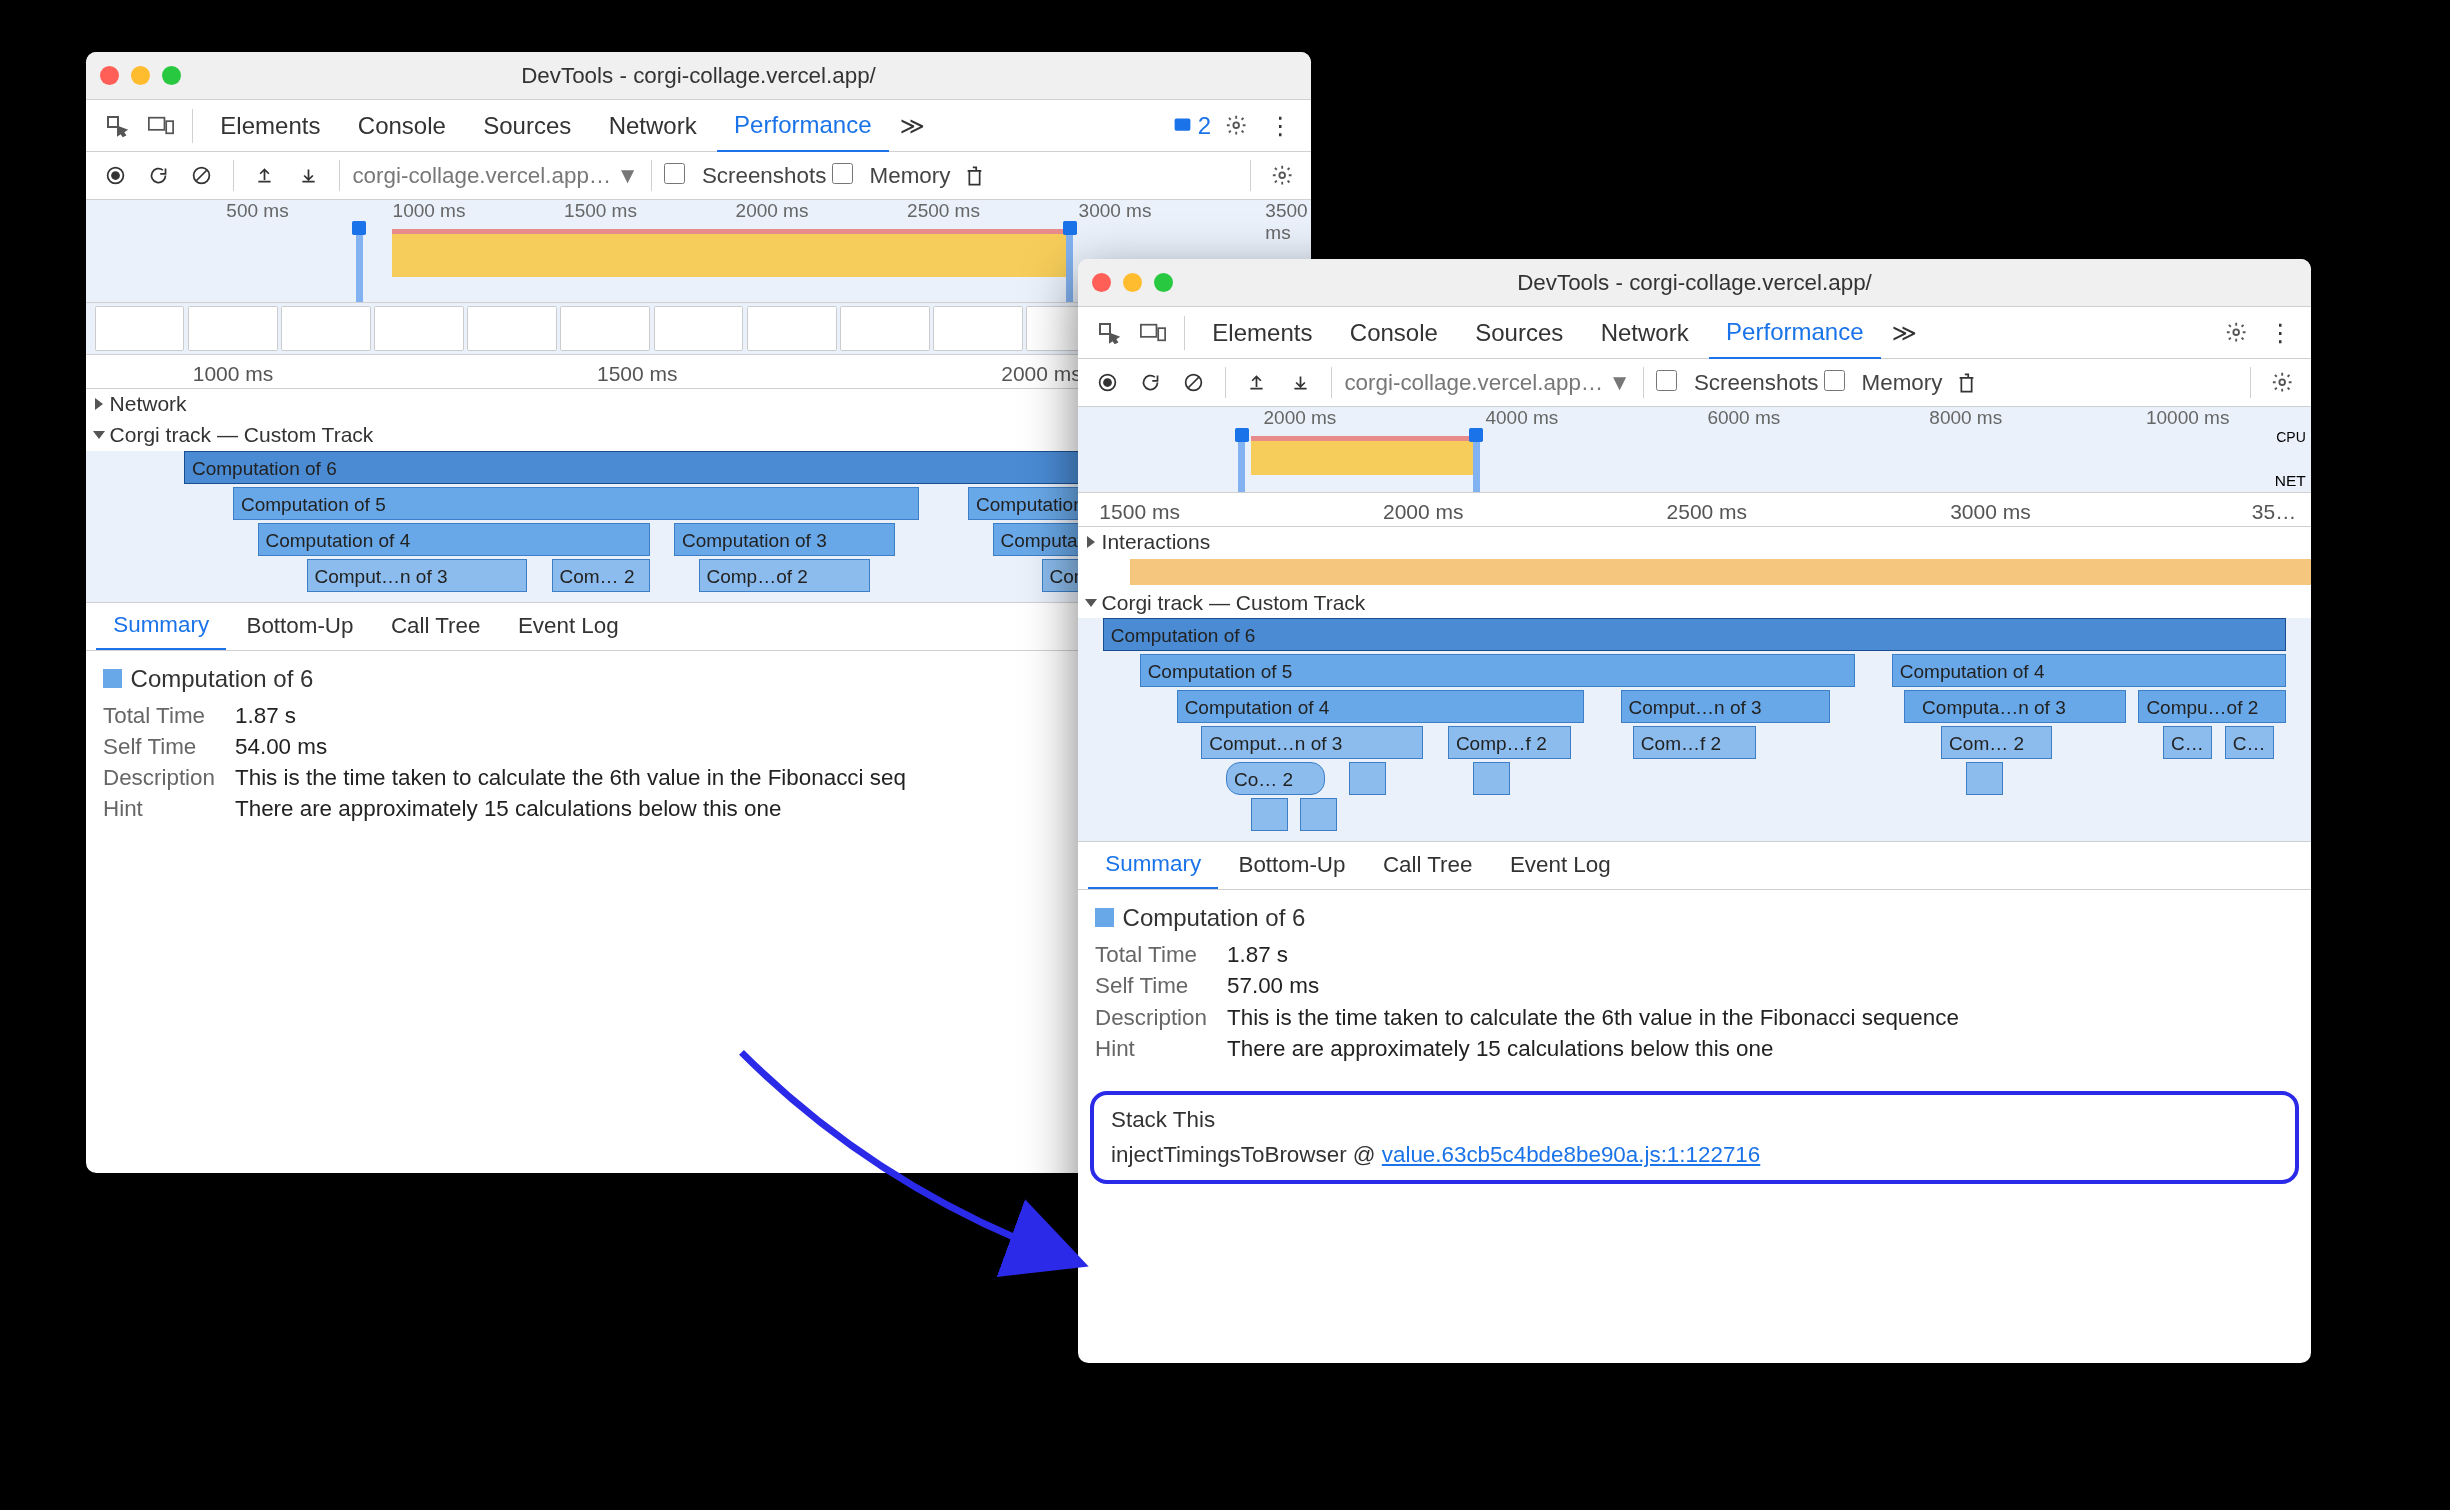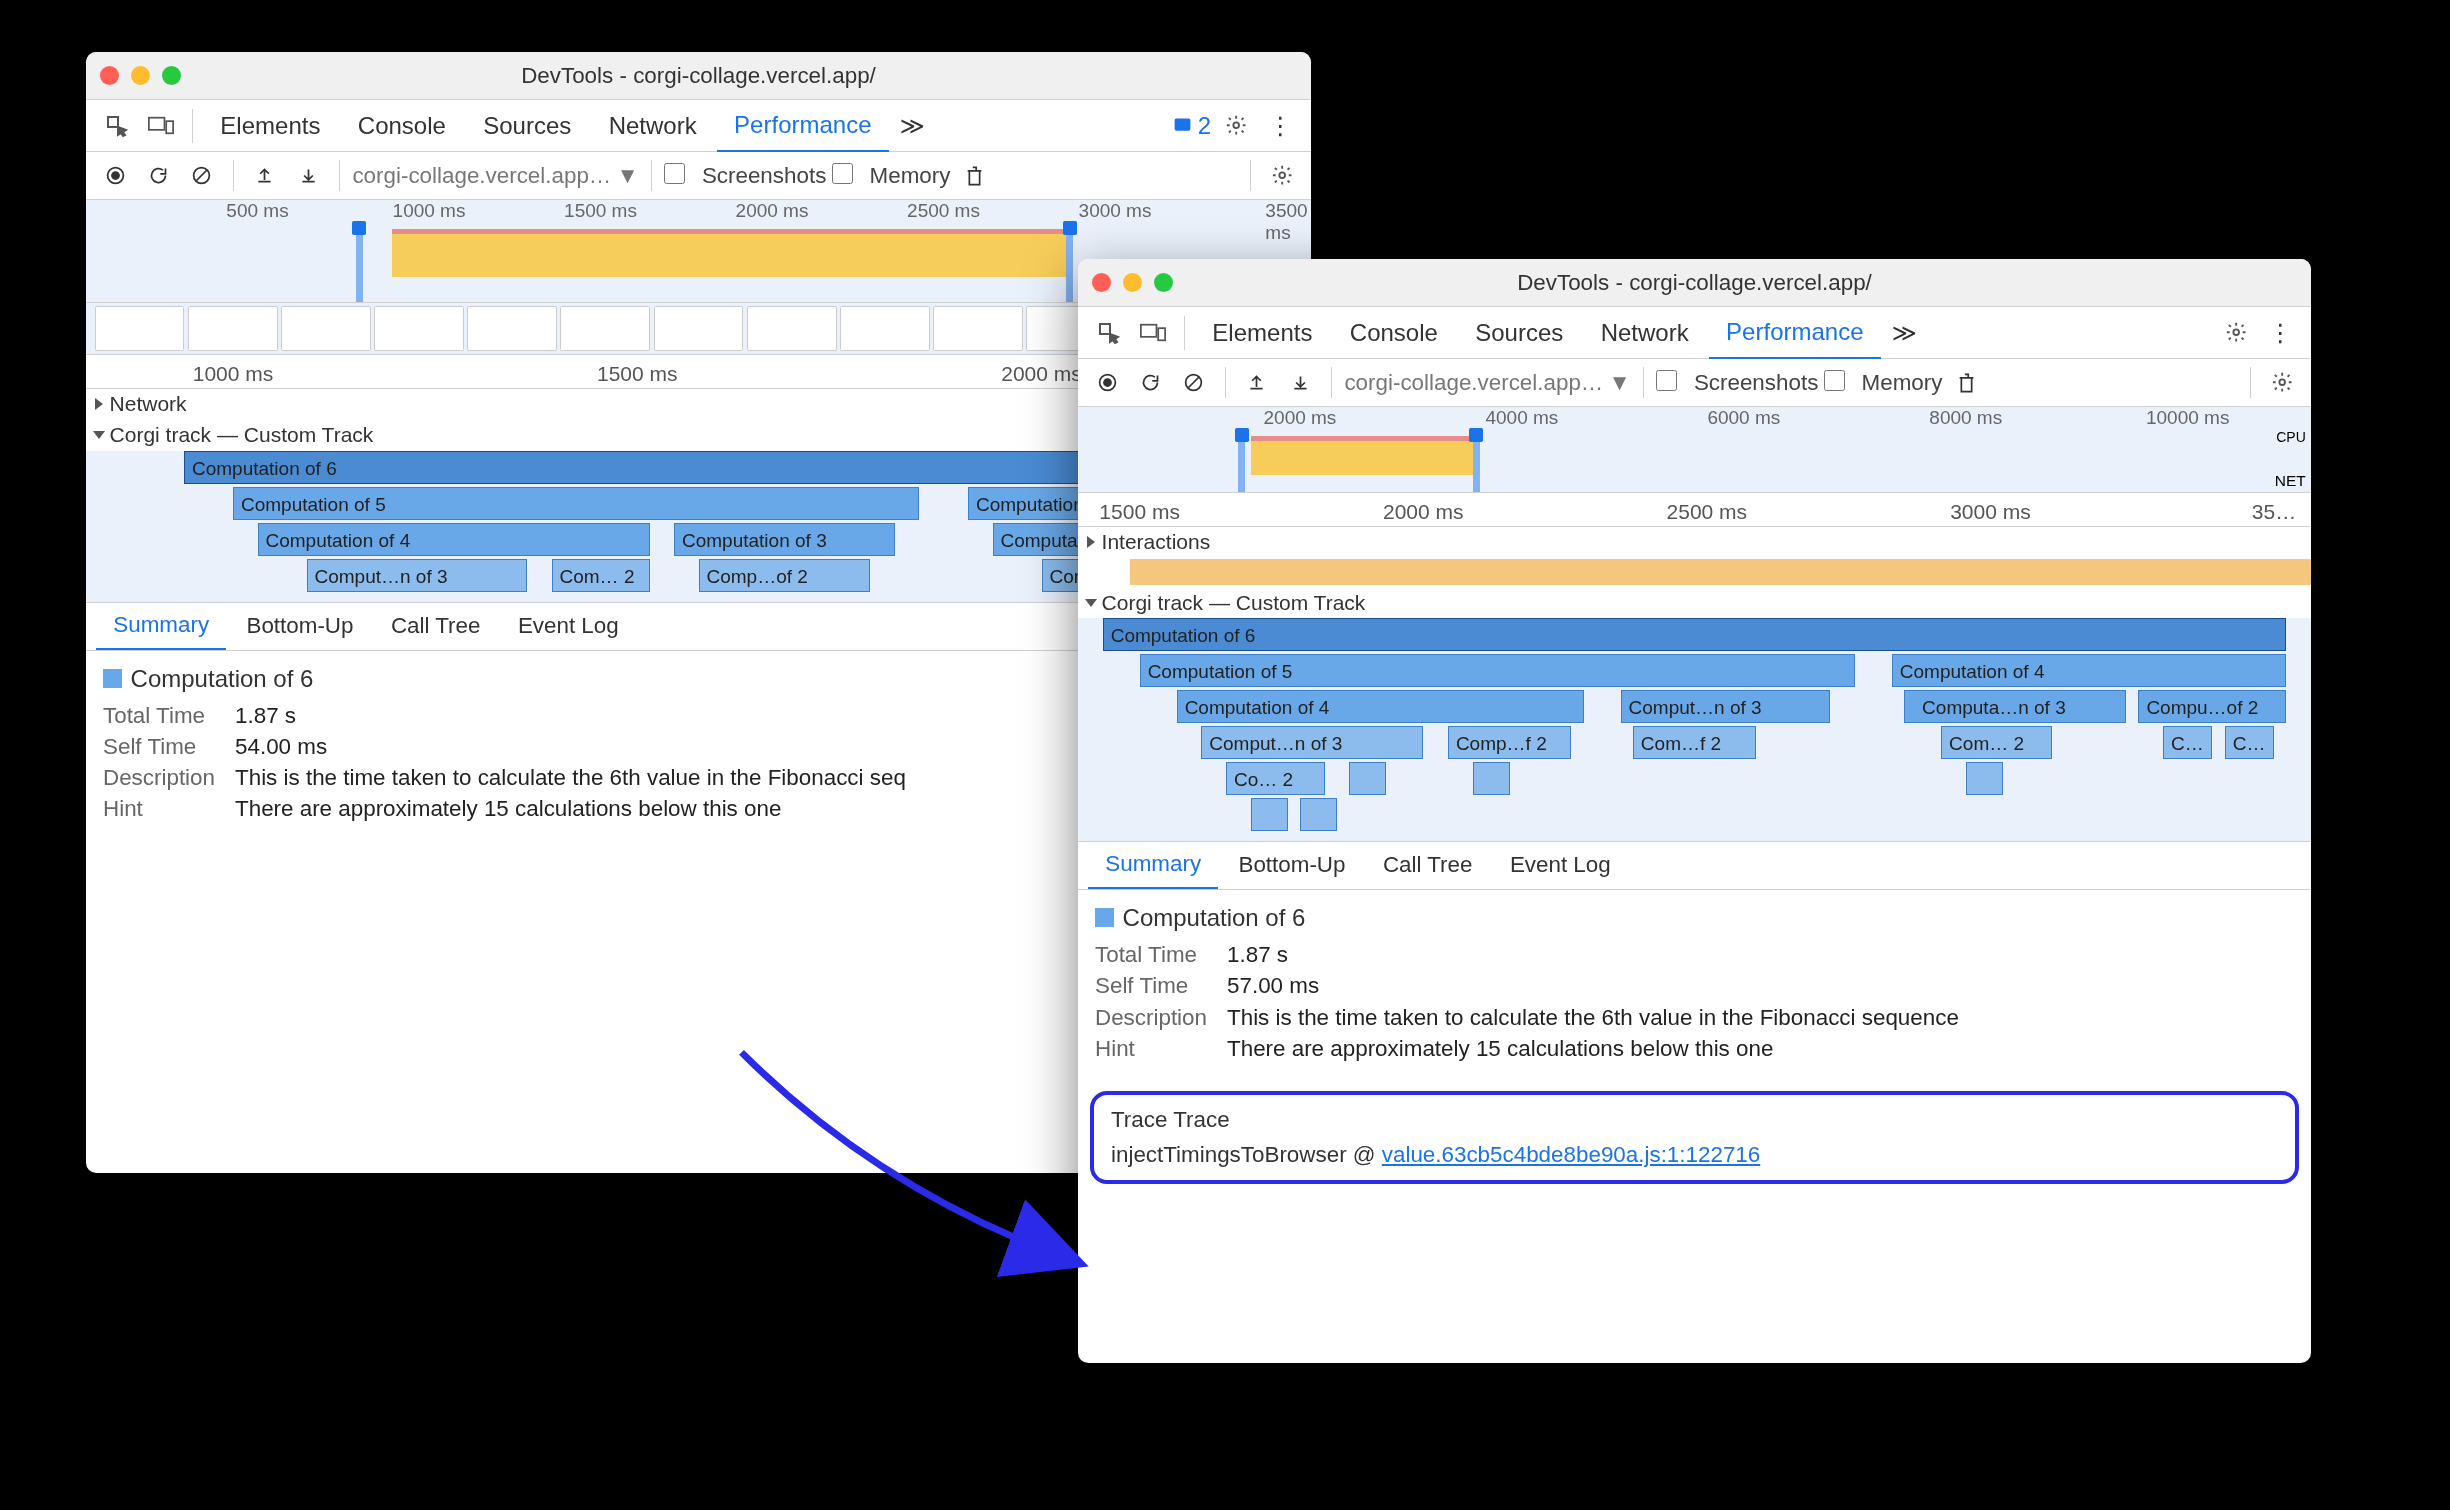--- a/index.html
+++ b/index.html
@@ -432,21 +432,21 @@
         </div>
         <div class="flame-row">
           <div class="seg lighter" style="left: 10%; width: 18%;">Comput…n of 3</div>
           <div class="seg lighter" style="left: 30%; width: 10%;">Comp…f 2</div>
           <div class="seg lighter" style="left: 45%; width: 10%;">Com…f 2</div>
           <div class="seg lighter" style="left: 70%; width: 9%;">Com… 2</div>
           <div class="seg lighter" style="left: 88%; width: 4%;">C…</div>
           <div class="seg lighter" style="left: 93%; width: 4%;">C…</div>
         </div>
         <div class="flame-row">
-          <div class="seg lighter" style="left: 12%; width: 8%;">Co… 2</div>
+          <div class="seg lighter" style="left: 12%; width: 8%; border-radius: 14px;">Co… 2</div>
           <div class="seg lighter" style="left: 22%; width: 3%;"></div>
           <div class="seg lighter" style="left: 32%; width: 3%;"></div>
           <div class="seg lighter" style="left: 72%; width: 3%;"></div>
         </div>
         <div class="flame-row">
           <div class="seg lighter" style="left: 14%; width: 3%;"></div>
           <div class="seg lighter" style="left: 18%; width: 3%;"></div>
         </div>
       </div>
   </div>
@@ -475,21 +475,21 @@
         <span class="k">Description</span>
         <span class="v">This is the time taken to calculate the 6th value in the Fibonacci sequence</span>
       </div>
     <div class="kv">
         <span class="k">Hint</span>
         <span class="v">There are approximately 15 calculations below this one</span>
       </div>
   </div>
 
   <div class="stack-box">
-    <div class="st-title">Trace Trace</div>
+    <div class="st-title">Stack This</div>
     <div class="st-line">
       <span>injectTimingsToBrowser @ </span><a href="#">value.63cb5c4bde8be90a.js:1:122716</a>
     </div>
   </div>
 </div>
 
 <svg class="arrow" style="left:707px; top:1035px;" width="414" height="259" viewBox="0 0 480 300">
   <defs>
       <marker id="ah" markerWidth="12" markerHeight="12" refX="9" refY="6" orient="auto">
         <path d="M0,0 L12,6 L0,12 z" fill="#2a2ae8"></path>

